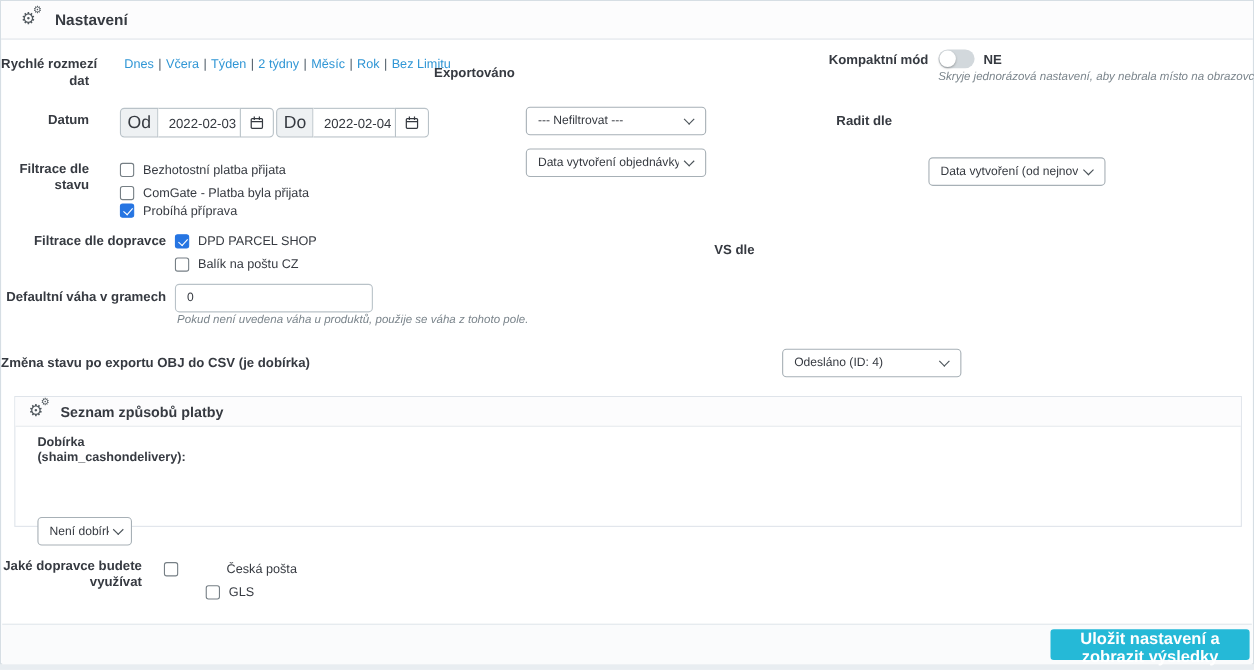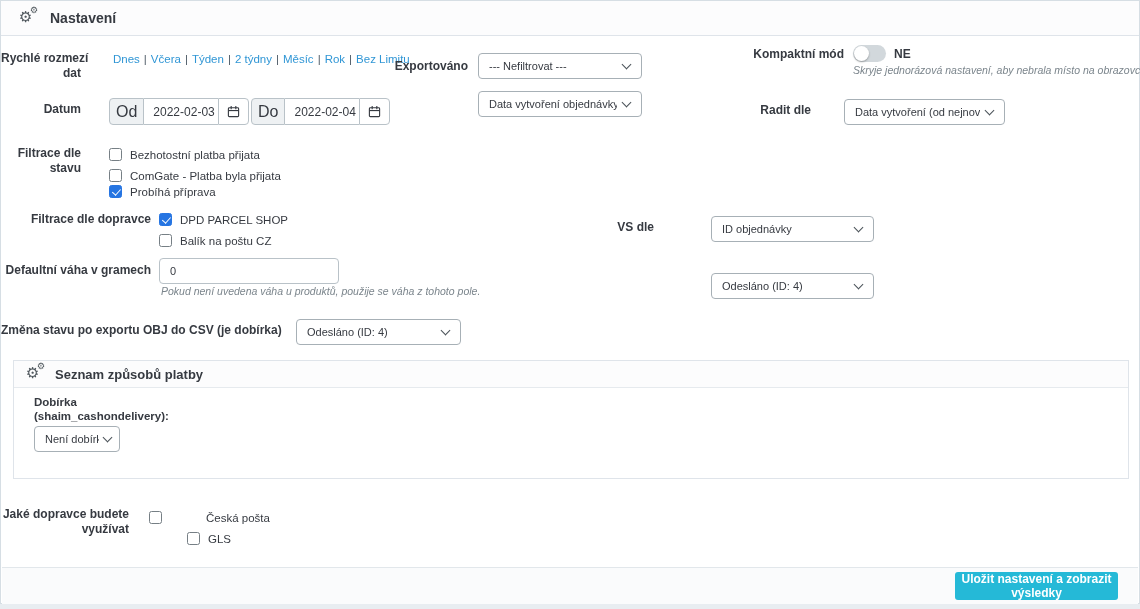--- a/index.html
+++ b/index.html
@@ -26,21 +26,21 @@
   .gears .g2 { position:absolute; left:11px; top:-4px; font-size:9px; }
   .lbl { position:absolute; font-size:12px; font-weight:600; color:#363a41; text-align:right; line-height:15px; }
   .lbl-line { white-space:nowrap; }
   .links { position:absolute; font-size:11.5px; white-space:nowrap; }
   .qlink { color:#3096d5; text-decoration:none; cursor:pointer; }
   .sep { color:#4d5a66; margin:0 4px; }
   .sel {
     position:absolute; height:26px; background:#fff;
     border:1px solid #a7b0b6; border-radius:4px;
     display:flex; align-items:center; padding:0 24px 0 10px;
-    font-size:11px; color:#363a41; cursor:pointer;
+    font-size:11px; color:#363a41; cursor:pointer;margin-top:44px;
   }
   .sel-text { white-space:nowrap; overflow:hidden; }
   .chev {
     position:absolute; right:11px; top:50%;
     width:7px; height:7px; margin-top:-5px;
     border-right:1.5px solid #4a5258; border-bottom:1.5px solid #4a5258;
     transform:rotate(45deg);
   }
   .dgroup { position:absolute; display:flex; height:27px; }
   .dg-pre {
@@ -95,23 +95,23 @@
     background:#fcfcfd; border-bottom:1px solid #e6eaee;
     display:flex; align-items:center; padding-left:12px; gap:9px;
     font-size:13px; font-weight:700; color:#363a41;
   }
   .sub-lbl { position:absolute; left:20px; top:34px; font-size:11.5px; font-weight:700; line-height:14px; }
   .footer {
     position:absolute; left:1px; right:1px; top:566px; height:37px;
     background:#fafbfc; border-top:1px solid #e2e7eb;
   }
   .save-btn {
-    position:absolute; left:953px; top:4px; width:163px; height:28px;
+    position:absolute; left:953px; top:4px; width:181px; height:28px;
     background:#25b9d7; color:#fff; border:none; border-radius:3px;
-    font-size:12px; font-weight:700; cursor:pointer;
+    font-size:15px; font-weight:700; cursor:pointer;
     font-family:"Liberation Sans", sans-serif;
   }
   .cal-svg { display:block; }
 </style>
 </head>
 <body>
 
 <div class="panel">
 
   <div class="panel-header">
@@ -210,26 +210,22 @@
   </div>
   <div class="cbrow" style="left:158px;top:212px;">
     <span class="cb checked"></span>
     <span class="cbl">DPD PARCEL SHOP</span>
   </div>
   <div class="cbrow" style="left:158px;top:233px;">
     <span class="cb"></span>
     <span class="cbl">Balík na poštu CZ</span>
   </div>
 
-  <div class="lbl" style="left:528px;top:219px;width:125px;">
+  <div class="lbl" style="left:560px;top:219px;width:125px;">
     <div class="lbl-line">VS dle</div>
-  </div>
-  <div class="sel" style="left:710px;top:215px;width:163px;">
-    <span class="sel-text">ID objednávky</span>
-    <span class="chev"></span>
   </div>
 
   <div class="lbl" style="left:0;top:262px;width:150px;">
     <div class="lbl-line">Defaultní váha v gramech</div>
   </div>
   <input class="txt-input" style="left: 158px; top: 257px; width: 180px;" value="0">
   <div class="hint" style="left:160px;top:284px;">Pokud není uvedena váha u produktů, použije se váha z tohoto pole.</div>
 
   <div class="sel" style="left:710px;top:272px;width:163px;">
     <span class="sel-text">Odesláno (ID: 4)</span>

